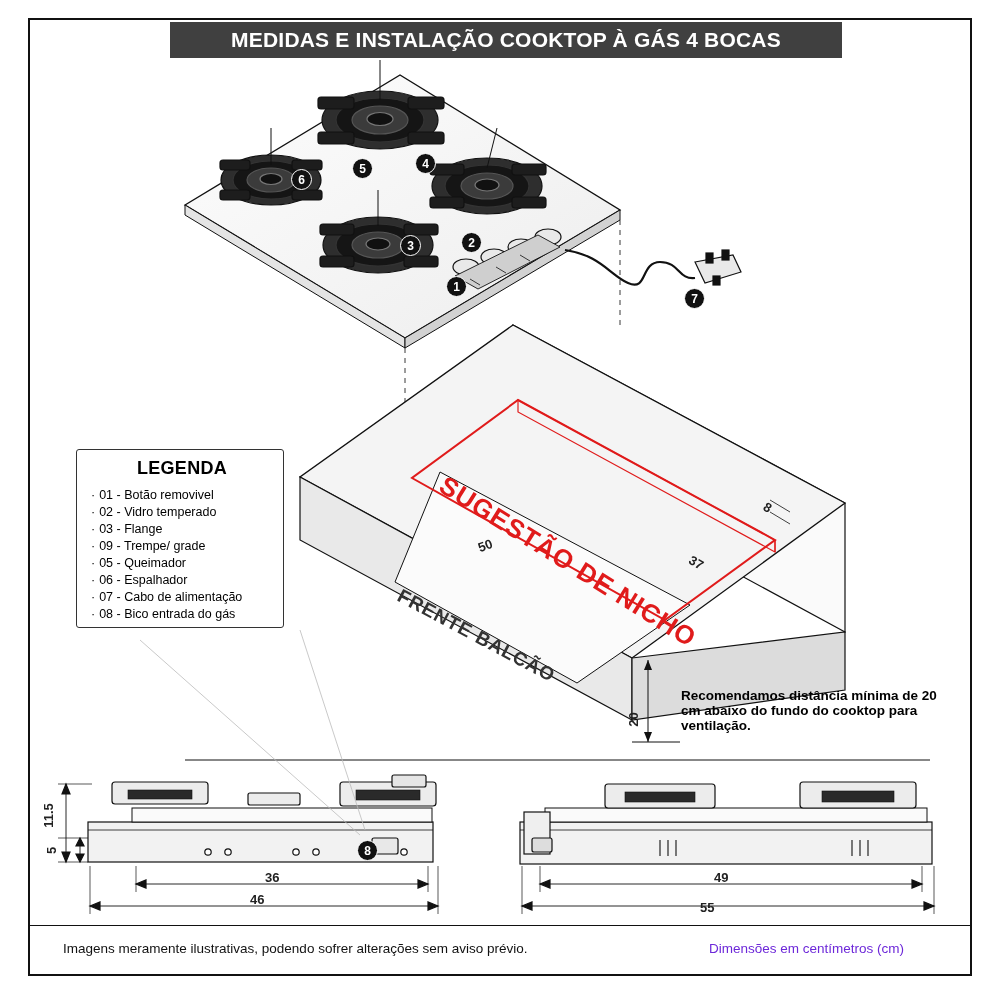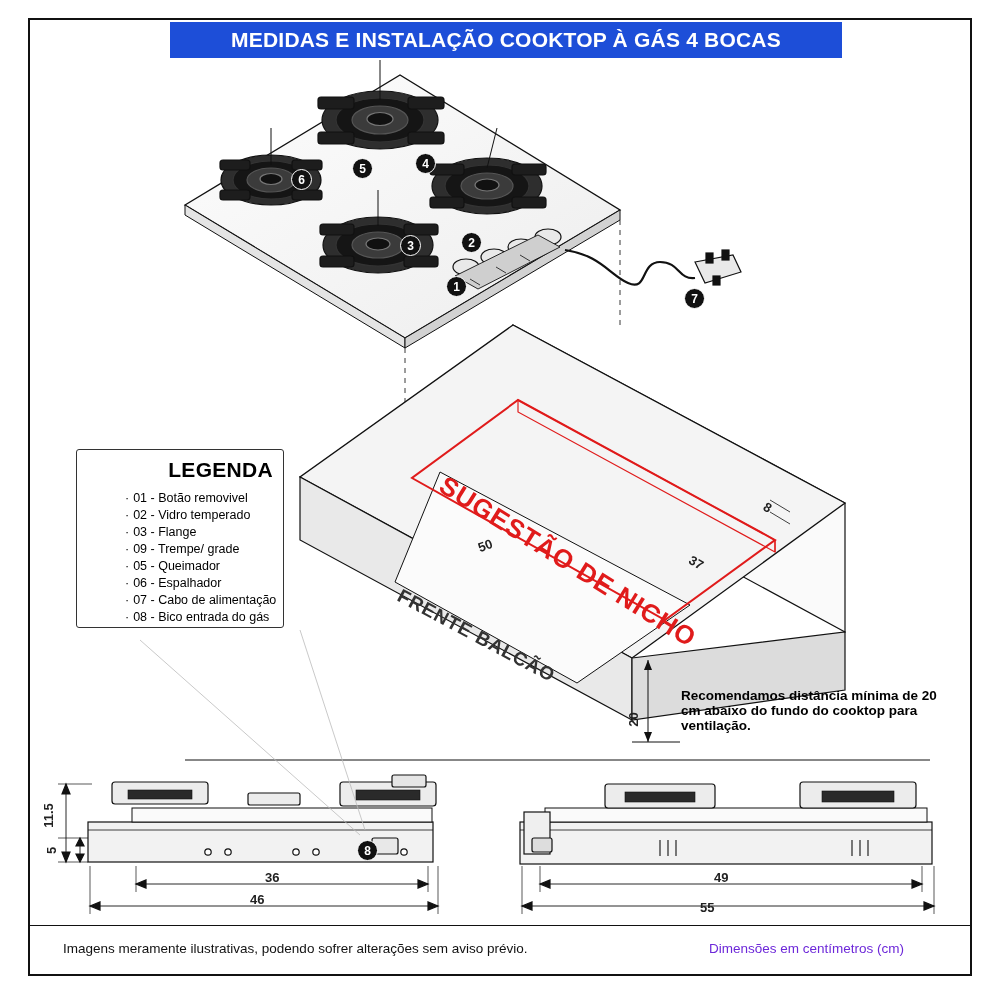--- a/index.html
+++ b/index.html
@@ -27,21 +27,21 @@
     border: 2px solid #111;
     box-sizing: border-box;
   }
   
   .title-bar {
     position: absolute;
     left: 170px;
     top: 22px;
     width: 672px;
     height: 36px;
-    background: #1d4ed8;
+    background: #404040;
     color: #fff;
     display: flex;
     align-items: center;
     justify-content: center;
     font-size: 21px;
     font-weight: bold;
     letter-spacing: .2px;
     box-sizing: border-box;
   }
   
@@ -75,35 +75,34 @@
     width: 208px;
     height: 179px;
     border: 1px solid #333;
     border-radius: 3px;
     box-sizing: border-box;
     padding: 8px 10px 6px 14px;
     background: #fff;
   }
   .legend h3 {
     margin: 0 0 8px 0;
-    font-size: 21px;
-    font-weight: bold;
-    text-align: right;
+    font-size: 18px;
+    font-weight: bold;
+    text-align: center;
     letter-spacing: .3px;
   }
   .legend ul {
     margin: 0;
     padding: 0;
     list-style: none;
   }
   .legend li {
     font-size: 12.5px;
     line-height: 17px;
     white-space: nowrap;
-    margin-left: 34px;
   }
   .legend li .dot { margin-right: 4px; }
   
   .nicho-text {
     position: absolute;
     left: 450px;
     top: 470px;
     font-size: 26px;
     font-weight: bold;
     color: #e01b1b;

